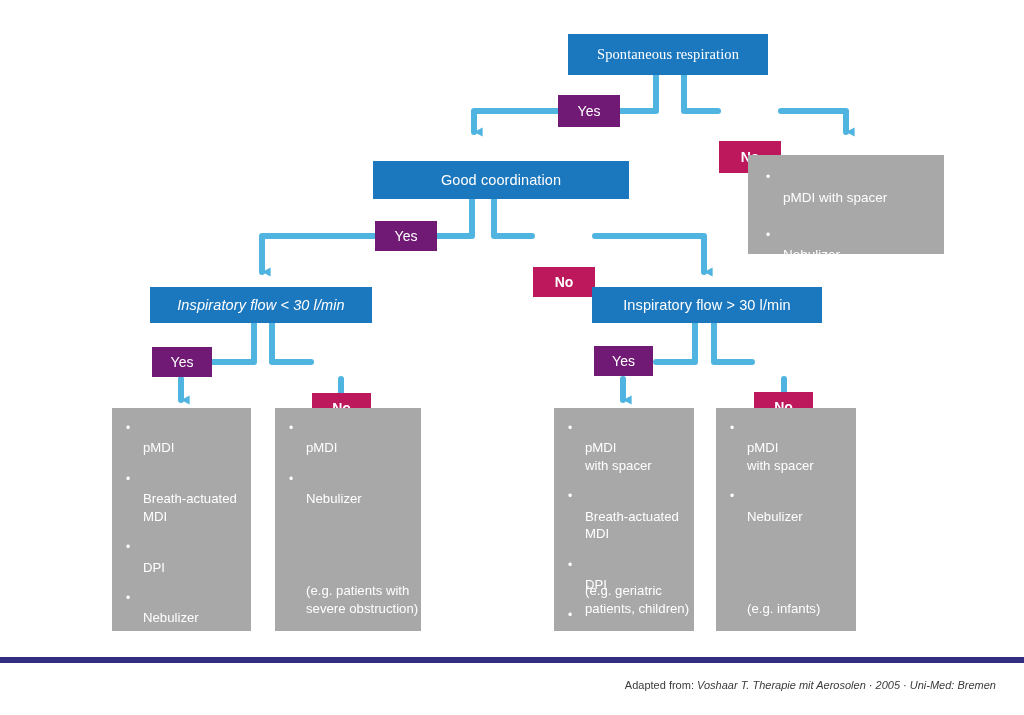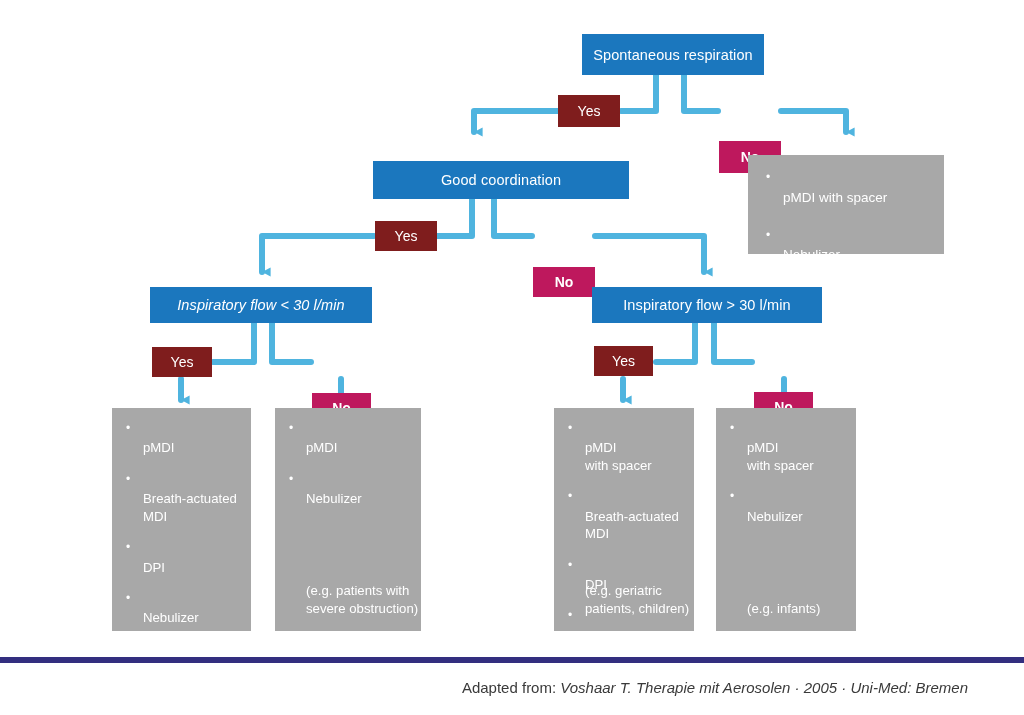--- a/index.html
+++ b/index.html
@@ -35,21 +35,21 @@
     justify-content: center;
     color: #ffffff;
     text-align: center;
   }
   .node.decision {
     background: #1b77be;
     font-size: 14.5px;
     letter-spacing: 0.1px;
   }
   .node.yes {
-    background: #7f1d1d;
+    background: #701a75;
     font-size: 14px;
     font-weight: 400;
   }
   .node.no {
     background: #be185d;
     font-size: 14px;
     font-weight: 700;
     margin-top: 46px;
   }
   
@@ -103,22 +103,22 @@
   
   #navbar {
     position: absolute;
     left: 0;
     width: 1024px;
     height: 6px;
     background: #332e7f;
   }
   #credit {
     position: absolute;
-    right: 56px;
-    font-size: 15px;
+    right: 28px;
+    font-size: 11px;
     color: #3a3a3a;
     white-space: nowrap;
     margin-left: 16px;
   }
   #credit .ital {
     font-style: italic;
   }
 </style>
 </head>
 <body>
@@ -148,21 +148,21 @@
       <path d="M181,379 L181,400" marker-end="url(#ah)"></path>
       <path d="M341,379 L341,400" marker-end="url(#ah)"></path>
 
       <path d="M695,323 L695,362 L656,362"></path>
       <path d="M714,323 L714,362 L752,362"></path>
       <path d="M623,379 L623,400" marker-end="url(#ah)"></path>
       <path d="M784,379 L784,400" marker-end="url(#ah)"></path>
     </g>
   </svg>
 
-  <div class="node decision" style="left:582px; top:34px; width:182px; height:41px;">
+  <div class="node decision" style="left:568px; top:34px; width:200px; height:41px;font-family:Liberation Serif, serif;">
     <span>Spontaneous respiration</span>
   </div>
 
   <div class="node yes" style="left:558px; top:95px; width:62px; height:32px;">
     <span>Yes</span>
   </div>
 
   <div class="node no" style="left:719px; top:95px; width:62px; height:32px;">
     <span>No</span>
   </div>

